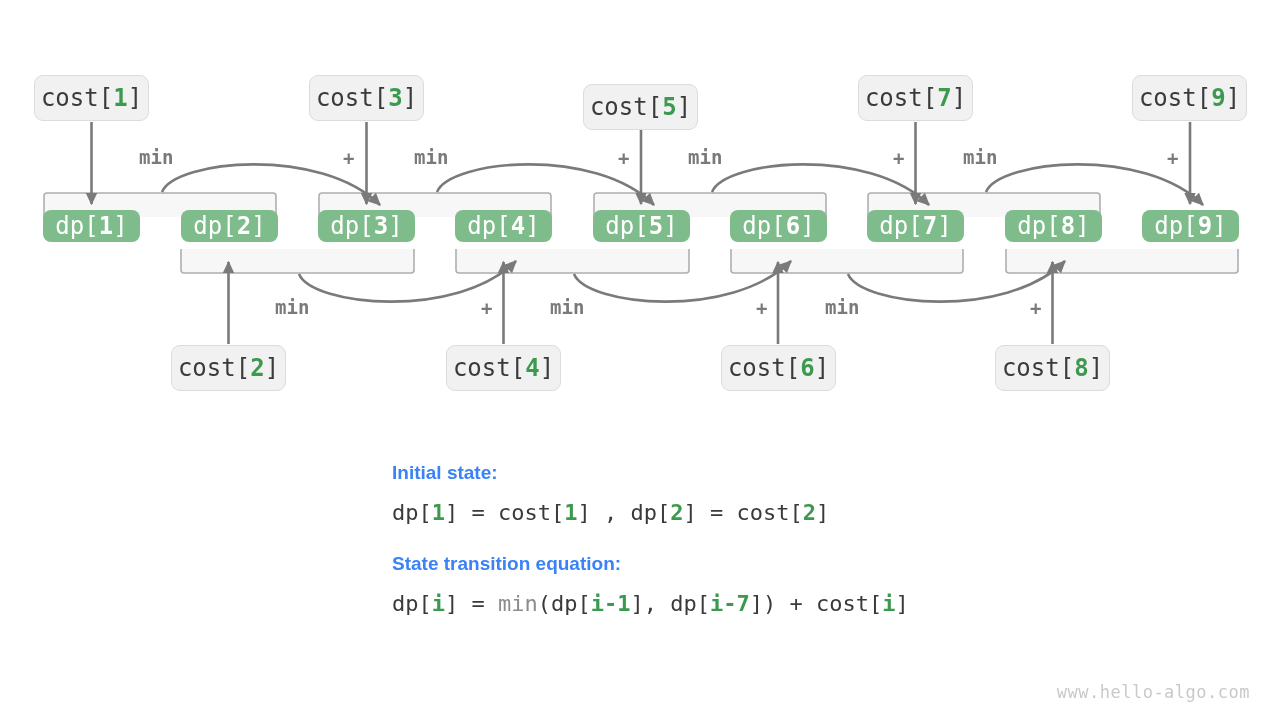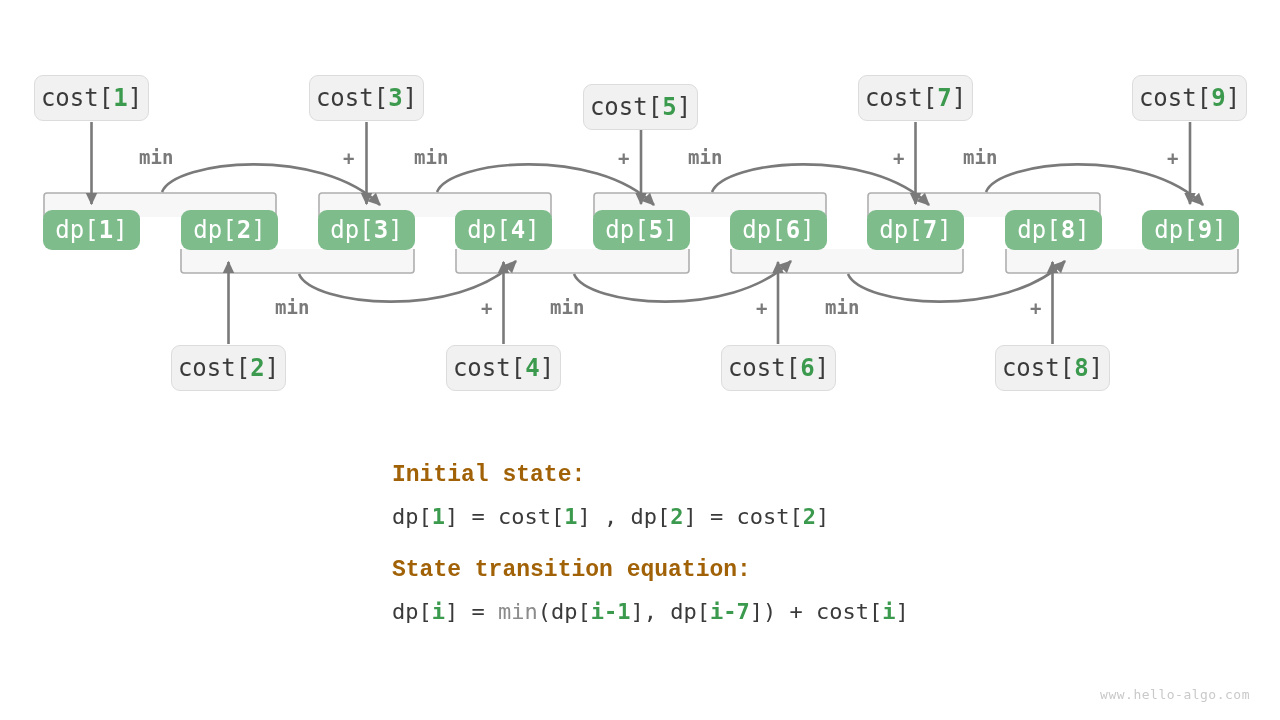--- a/index.html
+++ b/index.html
@@ -38,22 +38,23 @@
     justify-content: center;
     border-radius: 9px;
     font-family: "DejaVu Sans Mono", monospace;
     font-size: 24px;
     letter-spacing: 0px;
     white-space: pre;
   }
   .dp-box {
     background: #7FBC8C;
     color: #ffffff;
-    height: 40px;
+    height: 32px;
     font-weight: 400;
+    border-radius: 8px;
   }
   .dp-box .idx { color: #ffffff; font-weight: 700; }
 
   .cost-box {
     background: #F1F1F1;
     border: 1px solid #DCDCDC;
     color: #3A3A3A;
     height: 46px;
   }
   .cost-box .idx { color: #3C9A4E; font-weight: 700; }
@@ -68,43 +69,43 @@
   }
 
   
   #text-block {
     position: absolute;
     left: 392px;
     top: 462px;
     width: 720px;
   }
   .heading {
-    font-family: Liberation Mono, monospace;
-    font-size: 23px;
+    font-family: Liberation Sans, sans-serif;
+    font-size: 19px;
     font-weight: 700;
-    color: #a16207;
+    color: #3b82f6;
     margin: 0 0 16px 0;
     white-space: pre;
   }
   .formula {
     font-family: "DejaVu Sans Mono", monospace;
     font-size: 22px;
     color: #3A3A3A;
     margin: 0 0 28px 0;
     white-space: pre;
   }
   .formula .g { color: #3C9A4E; font-weight: 700; }
   .formula .gray { color: #8C8C8C; }
 
   #watermark {
     position: absolute;
     right: 30px;
     bottom: 18px;
     font-family: "DejaVu Sans Mono", monospace;
-    font-size: 13px;
+    font-size: 17px;
     color: #C9C9C9;
     letter-spacing: 0.5px;
     white-space: pre;
   }
 </style>
 </head>
 <body>
 
 <div id="stage">
 

